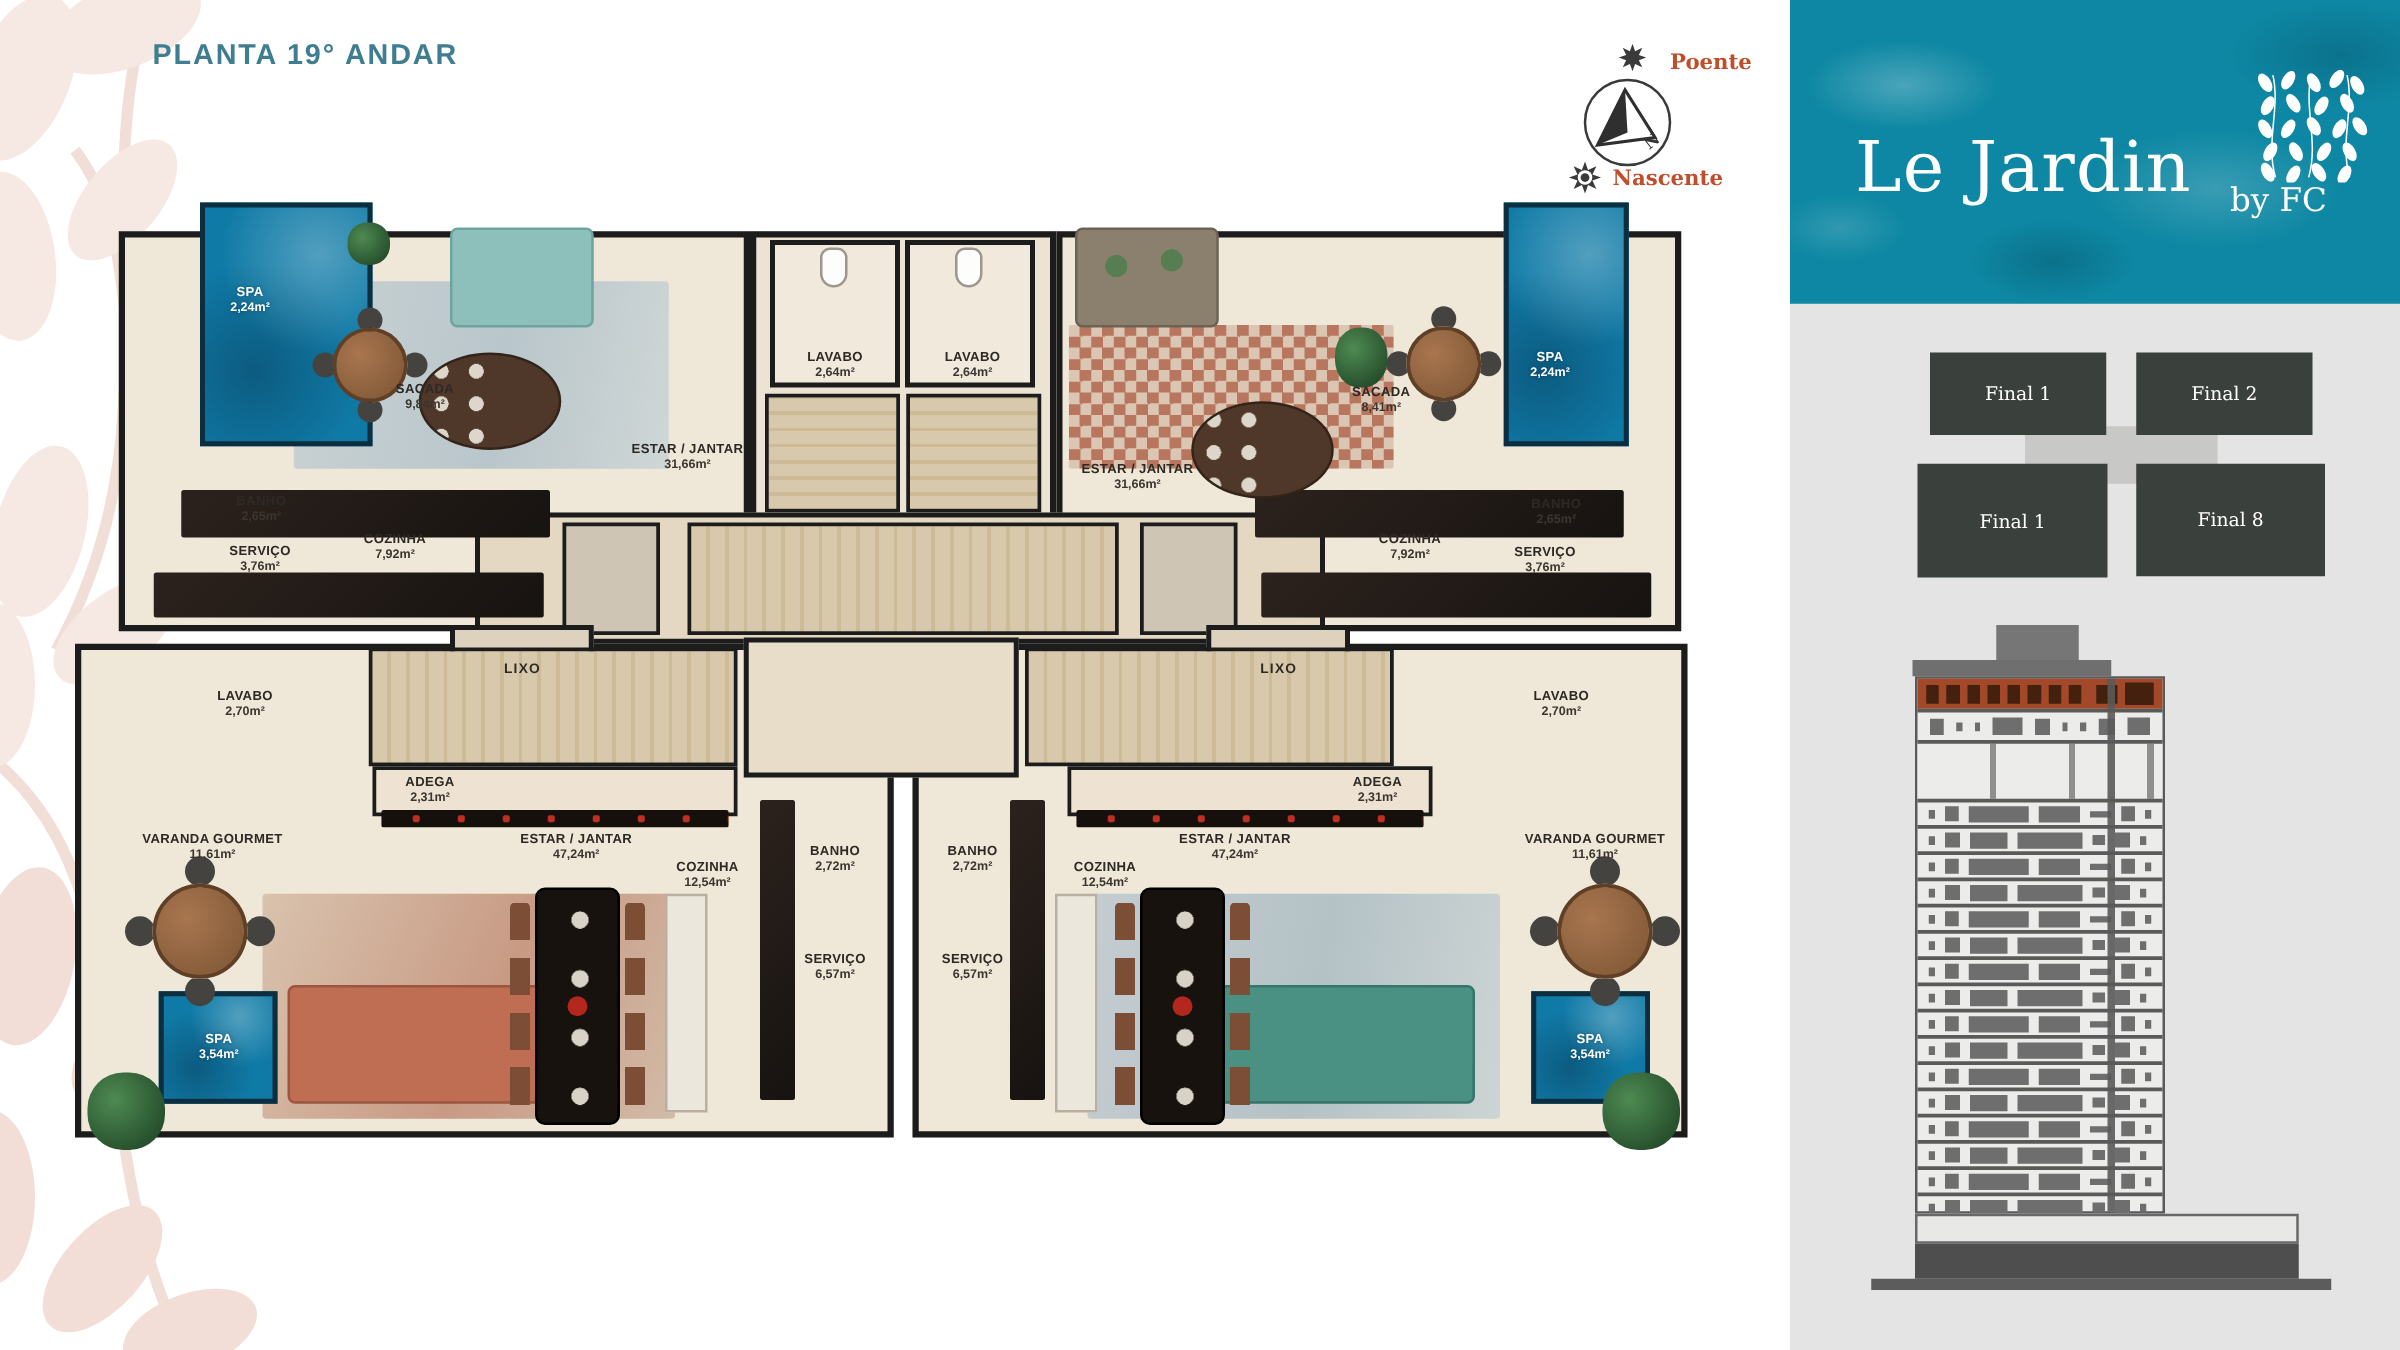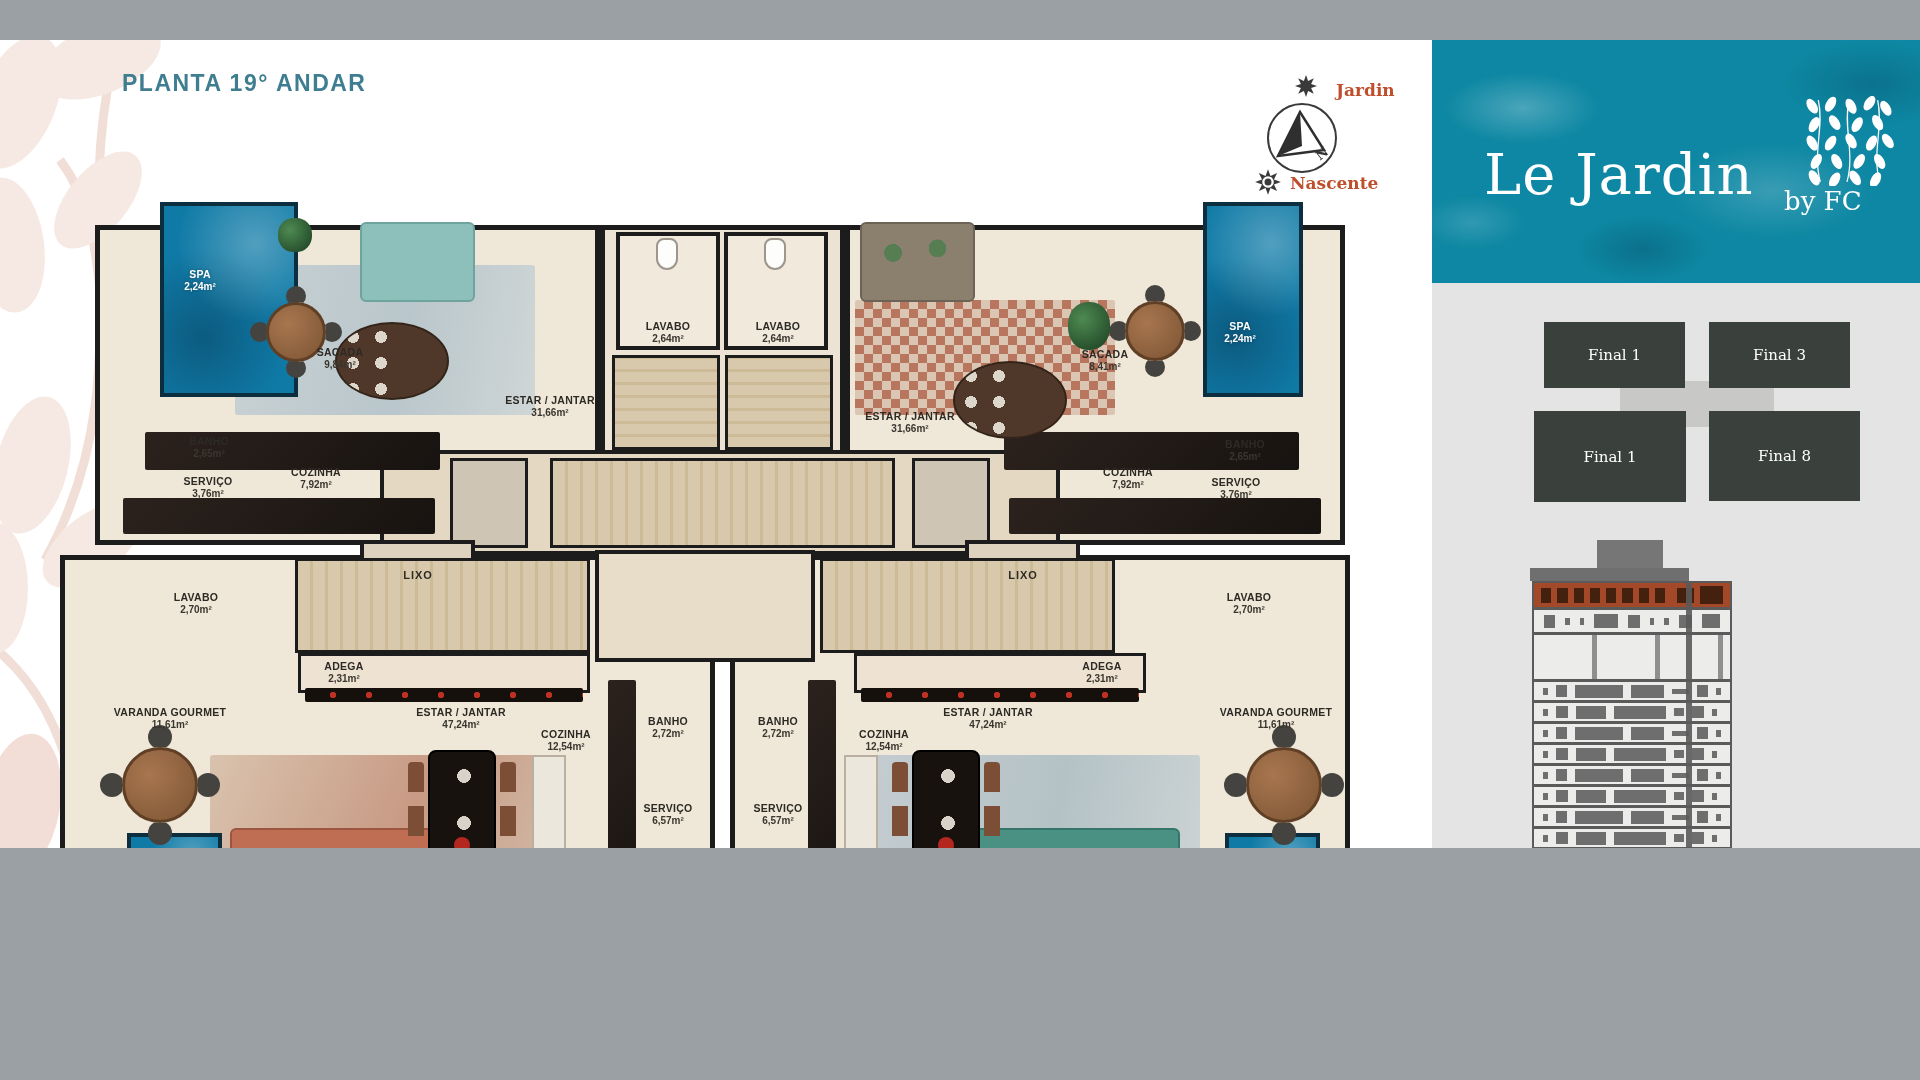--- a/index.html
+++ b/index.html
@@ -1,17 +1,17 @@
 <!DOCTYPE html>
 <html><head>
 <meta charset="utf-8">
 <style>
   html,body{margin:0;padding:0;background:#9aa0a3;}
-  .page{position:relative;width:1920px;height:808px;background:#ffffff;overflow:hidden;
-        font-family:"Liberation Sans",sans-serif;margin-top:40px;}
+  .page{position:relative;width:1920px;height:1080px;background:#ffffff;overflow:hidden;
+        font-family:"Liberation Sans",sans-serif;}
   .abs{position:absolute;}
 
   
   .plan-title{position:absolute;left:122px;top:30px;font-size:23px;font-weight:bold;
     letter-spacing:1.5px;color:#3f7e90;}
 
   
   .compass-circle{position:absolute;left:1267px;top:63px;width:66px;height:66px;
     border:2.5px solid #3a3a3a;border-radius:50%;background:#fff;}
   .compass-n{position:absolute;left:1316px;top:106px;font-family:"DejaVu Serif",serif;
@@ -143,21 +143,21 @@
     <div class="compass-circle"></div>
     <svg class="abs" style="left:1270px;top:66px;" width="60" height="60" viewBox="0 0 60 60">
       <polygon points="30,6 8,50 54,44" fill="#ffffff" stroke="#2f2f2f" stroke-width="2.5"></polygon>
       <polygon points="30,6 8,50 32,40" fill="#2f2f2f"></polygon>
     </svg>
     <div class="compass-n">N</div>
     <svg class="abs" style="left:1294px;top:34px;" width="24" height="24" viewBox="0 0 24 24">
       <polygon fill="#3a3a3a" points="23,12 17.1,14.1 19.8,19.8 14.1,17.1 12,23 9.9,17.1 4.2,19.8 6.9,14.1 1,12 6.9,9.9 4.2,4.2 9.9,6.9 12,1 14.1,6.9 19.8,4.2 17.1,9.9"></polygon>
       <circle cx="12" cy="12" r="4" fill="#3a3a3a"></circle>
     </svg>
-    <div class="compass-label" style="left:1336px;top:40px;position:absolute;">Jardin</div>
+    <div class="compass-label" style="left:1336px;top:40px;position:absolute;">Poente</div>
     <svg class="abs" style="left:1254px;top:128px;" width="28" height="28" viewBox="0 0 24 24">
       <polygon fill="#3a3a3a" points="23,12 17.1,14.1 19.8,19.8 14.1,17.1 12,23 9.9,17.1 4.2,19.8 6.9,14.1 1,12 6.9,9.9 4.2,4.2 9.9,6.9 12,1 14.1,6.9 19.8,4.2 17.1,9.9"></polygon>
       <circle cx="12" cy="12" r="5" fill="#ffffff"></circle>
       <circle cx="12" cy="12" r="3" fill="#3a3a3a"></circle>
     </svg>
     <div class="compass-label" style="left:1290px;top:133px;position:absolute;">Nascente</div>
   </div>
 
   <div class="plan">
 
@@ -400,21 +400,21 @@
         </g>
       </svg>
     </div>
 
     <div>
       <div class="kp-core" style="left:188px;top:341px;width:154px;height:46px;"></div>
       <div class="kp-unit" style="left:112px;top:282px;width:141px;height:66px;">
         <span>Final 1</span>
         </div>
       <div class="kp-unit" style="left:277px;top:282px;width:141px;height:66px;">
-        <span>Final 3</span>
+        <span>Final 2</span>
         </div>
       <div class="kp-unit" style="left:102px;top:371px;width:152px;height:91px;">
         <span>Final 1</span>
         </div>
       <div class="kp-unit" style="left:277px;top:371px;width:151px;height:90px;">
         <span>Final 8</span>
         </div>
     </div>
   </div>
 

